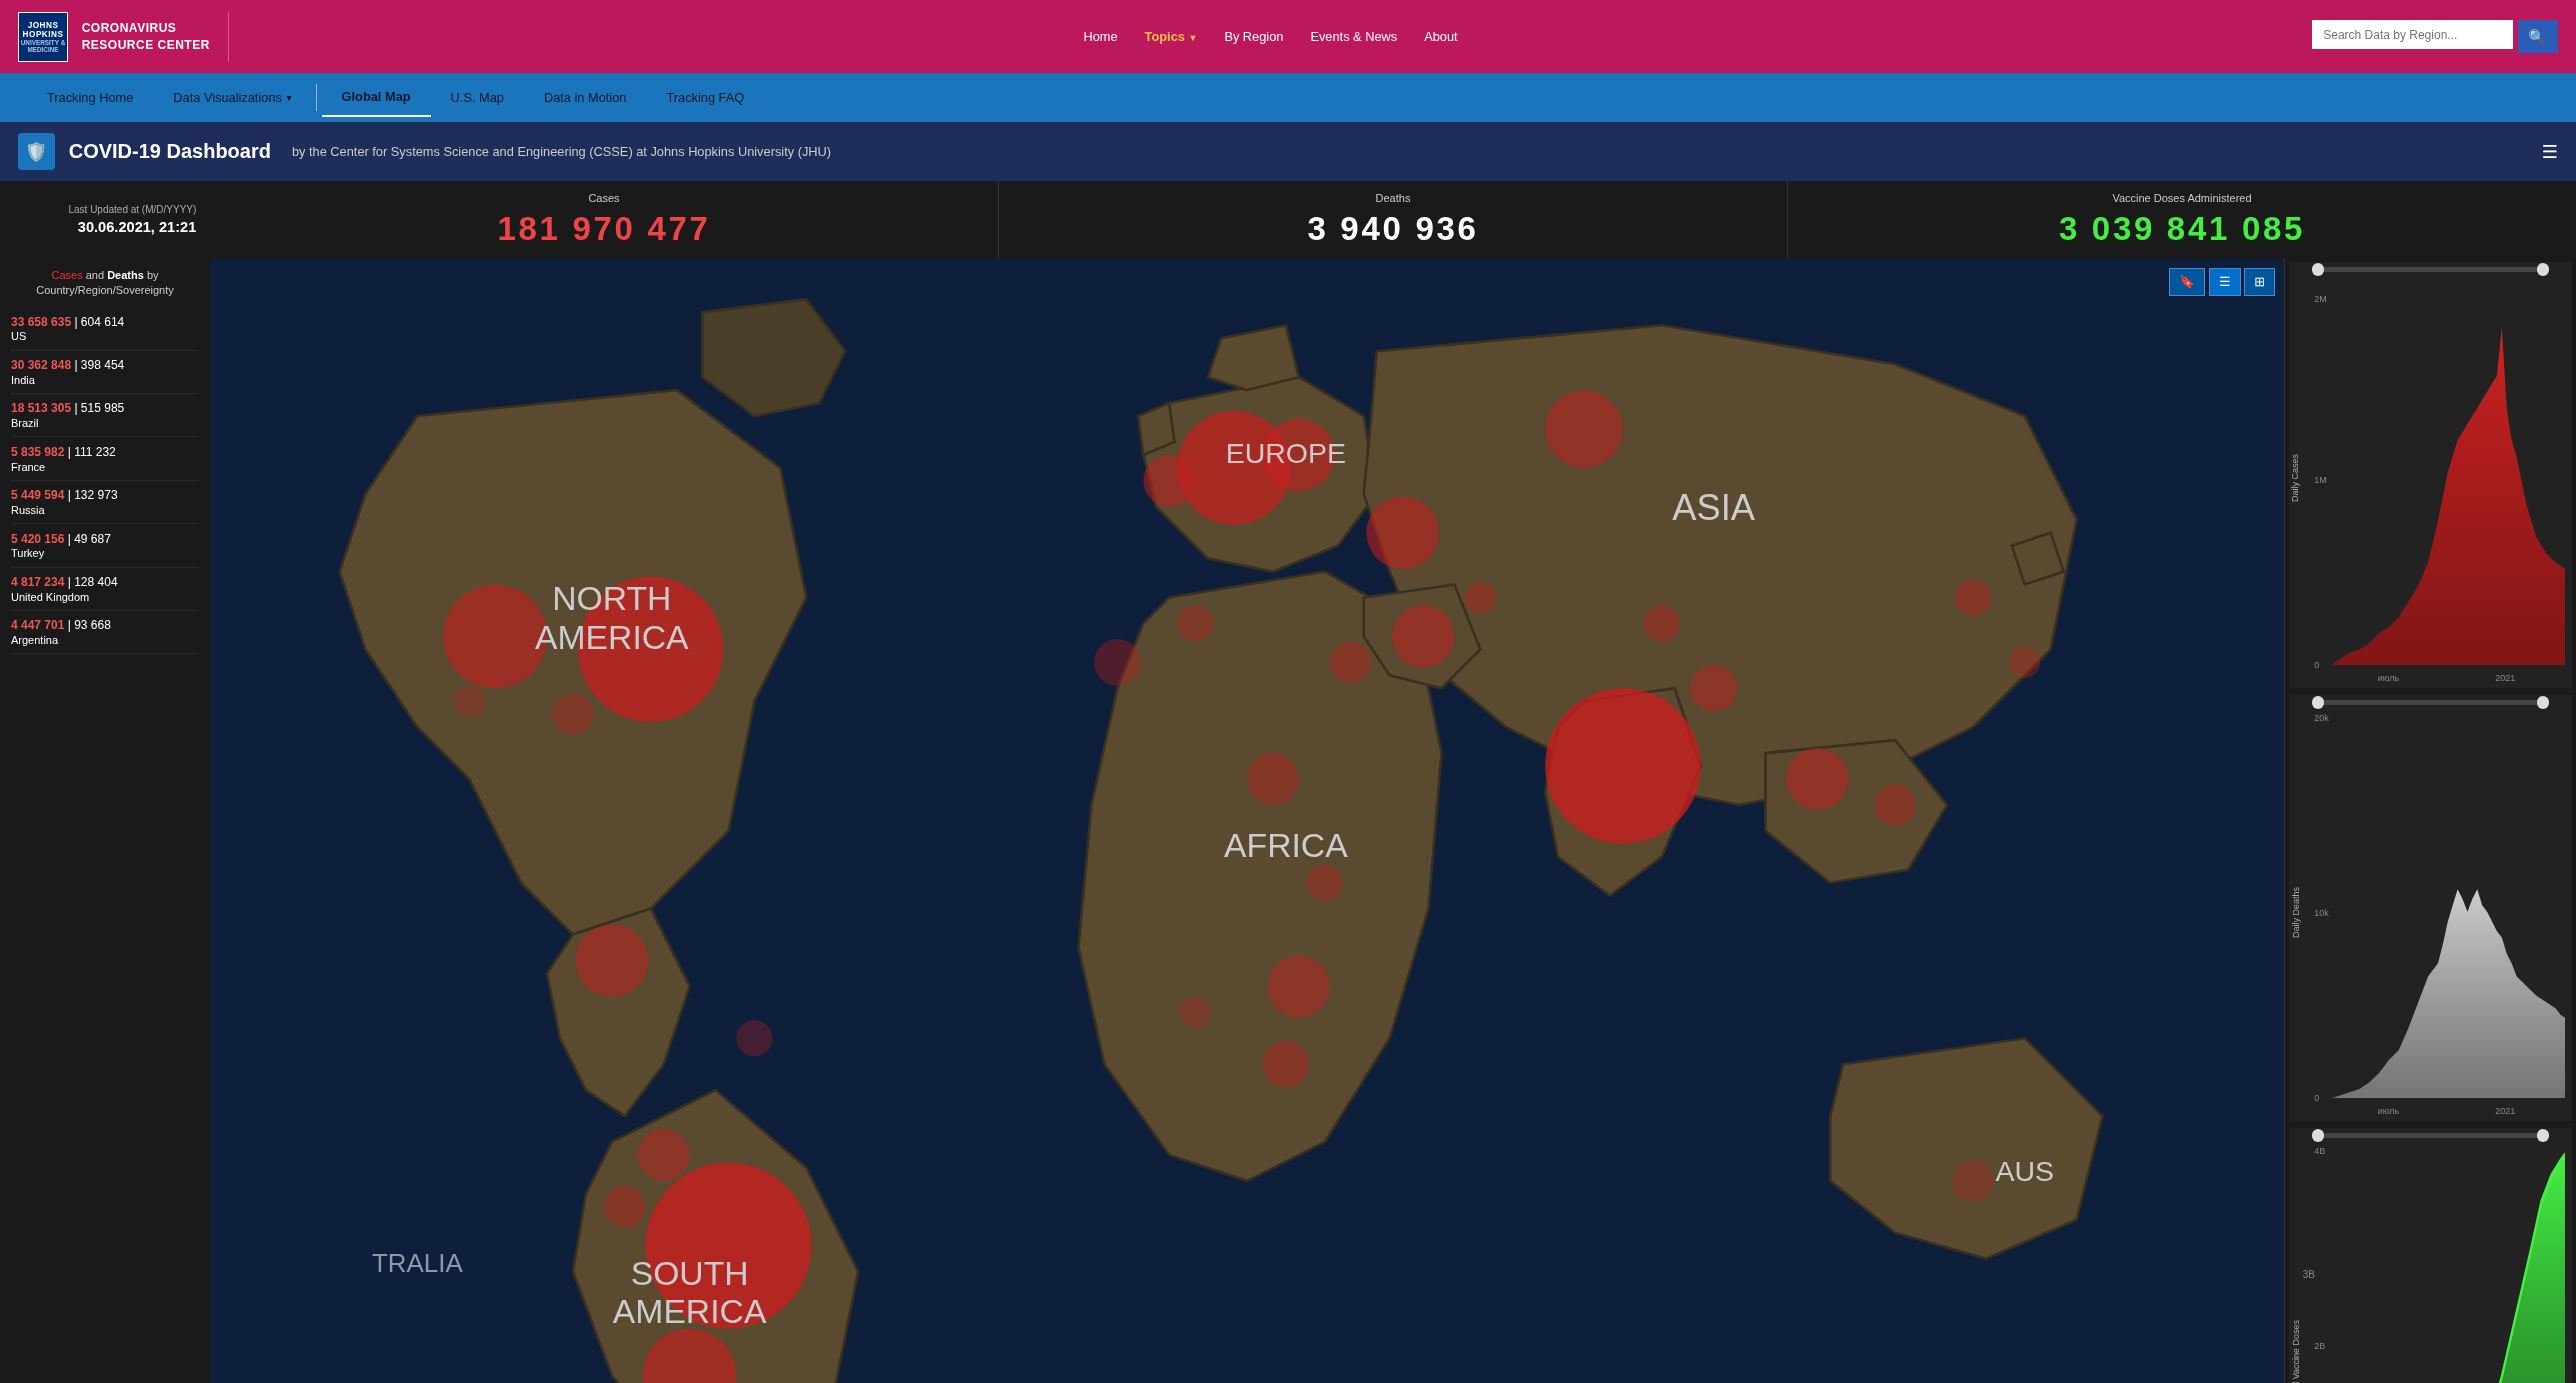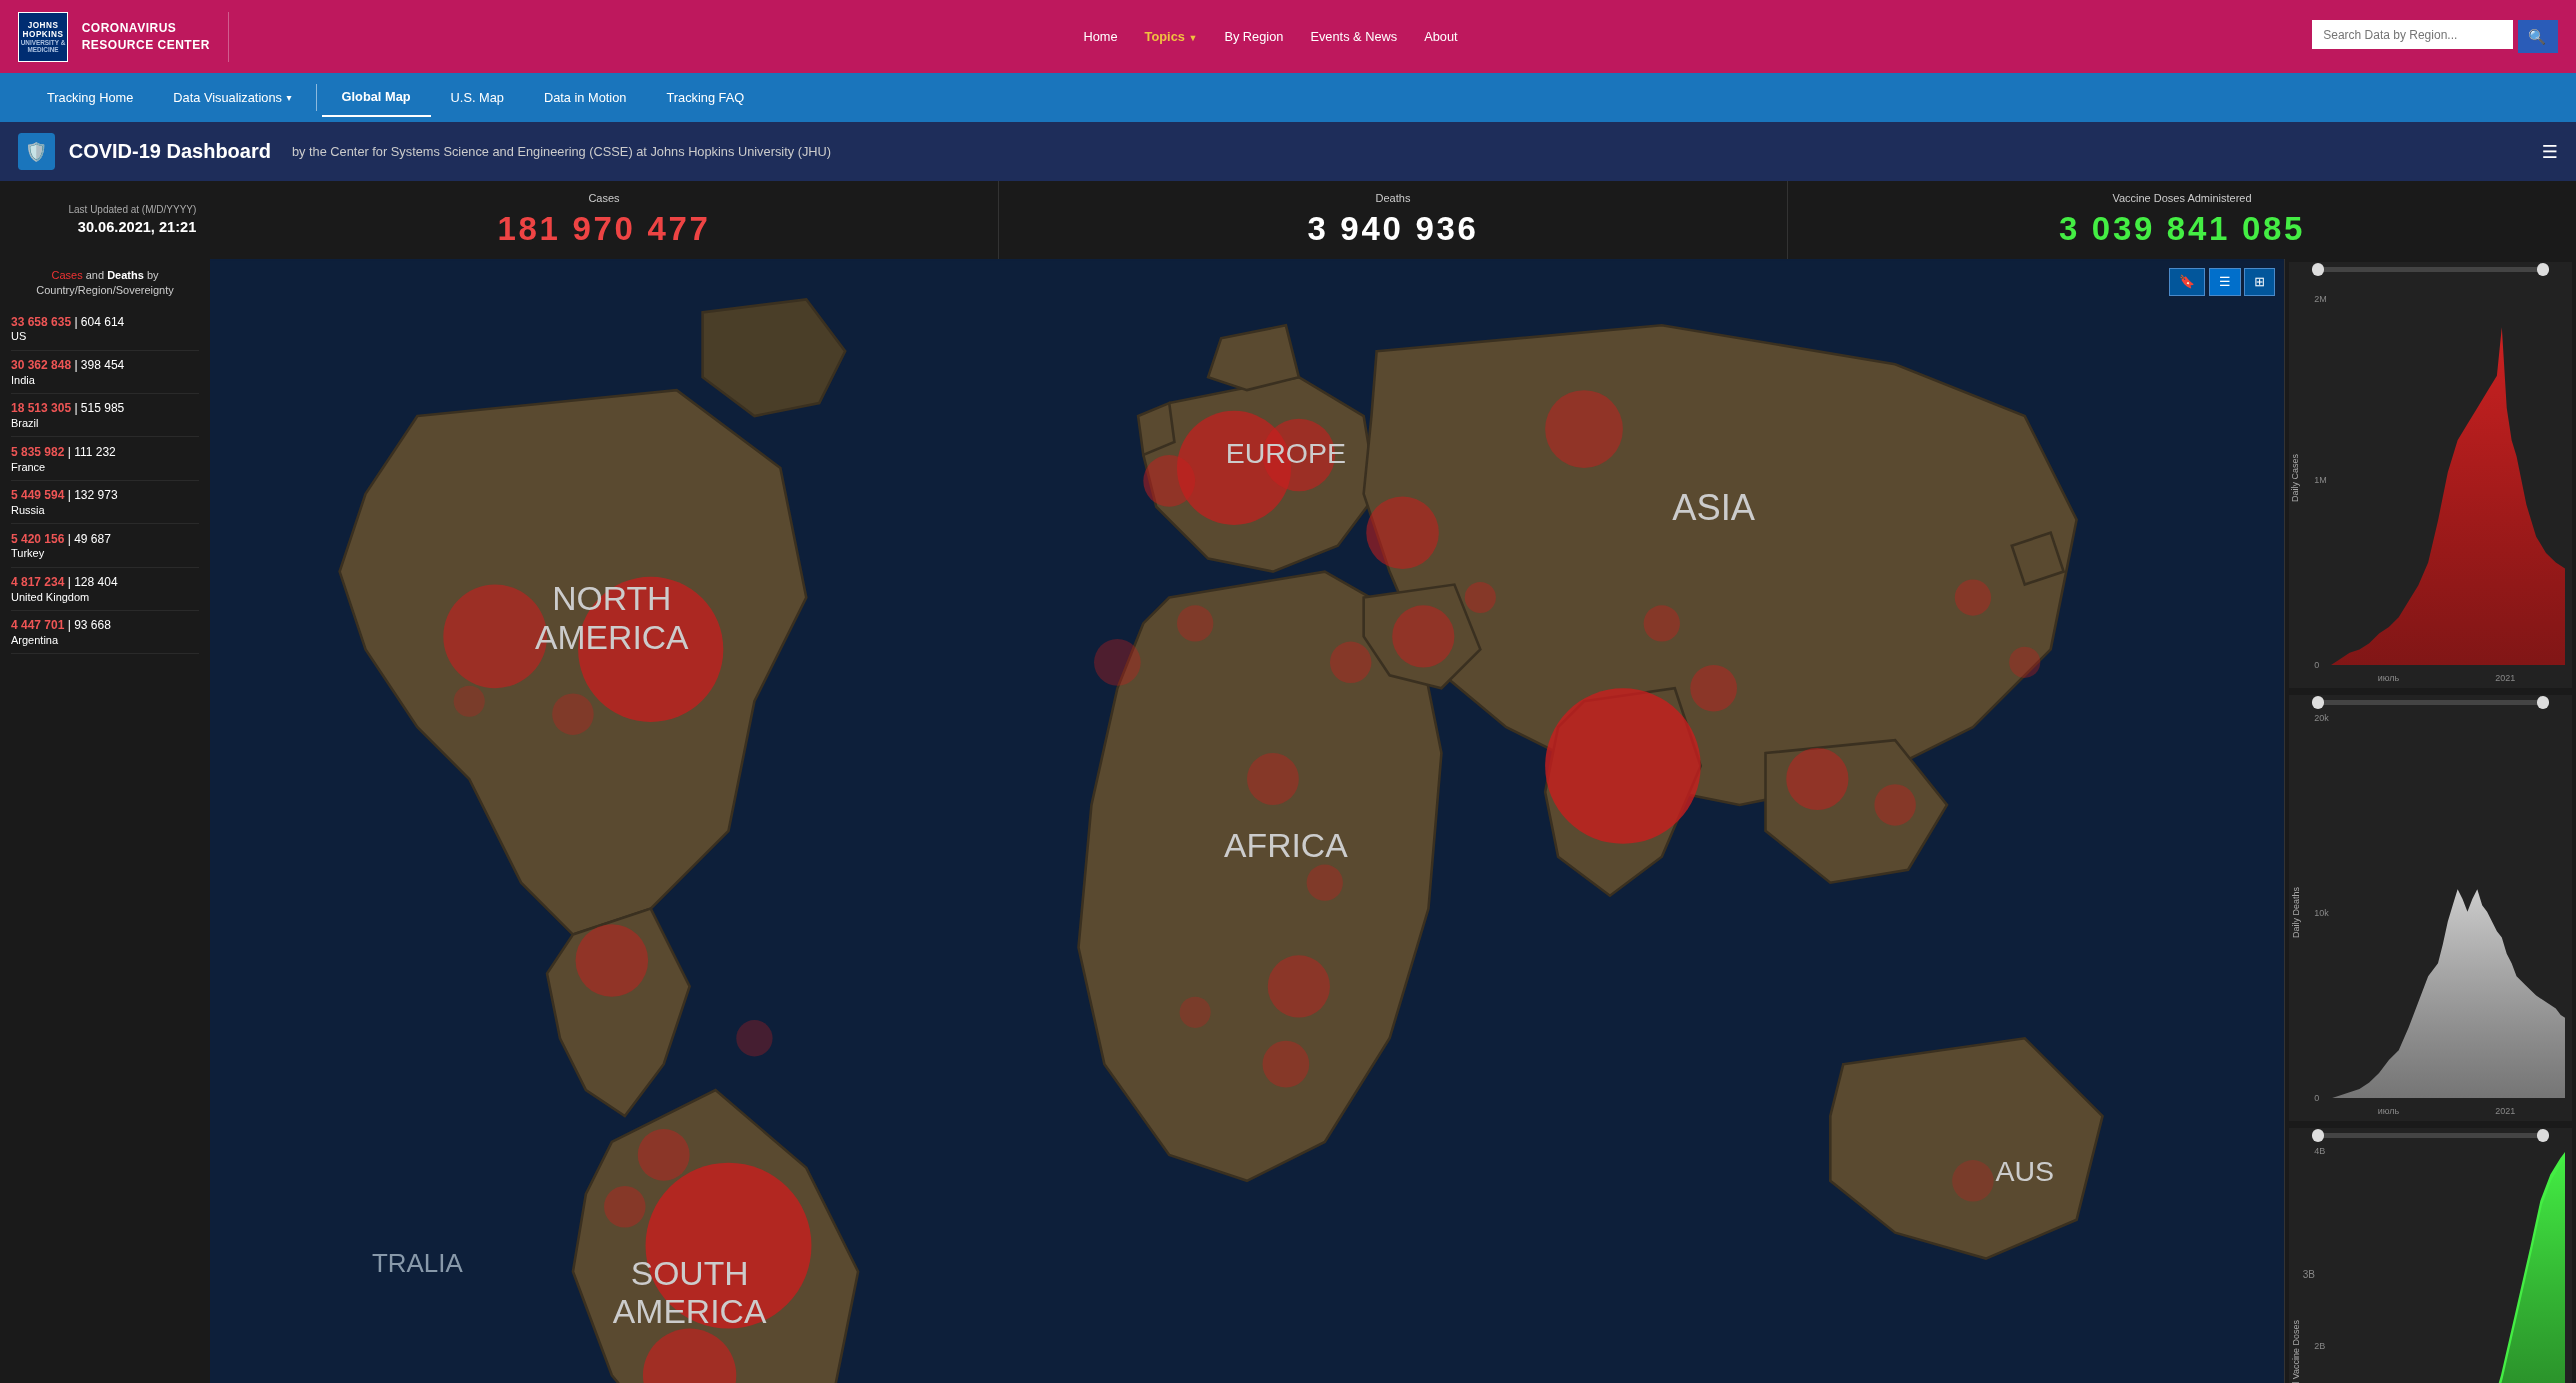--- a/index.html
+++ b/index.html
@@ -48,21 +48,21 @@
     
     .sec-nav {
       background: #1a75bc;
       display: flex;
       align-items: center;
       padding: 0 27px;
       height: 49px;
       gap: 0;
     }
     .sec-nav-item {
-      color: #ffffff;
+      color: #0f172a;
       font-size: 12.8px;
       padding: 0 20px;
       cursor: pointer;
       height: 38px;
       display: flex;
       align-items: center;
       text-decoration: none;
       white-space: nowrap;
     }
     .sec-nav-item.active {

